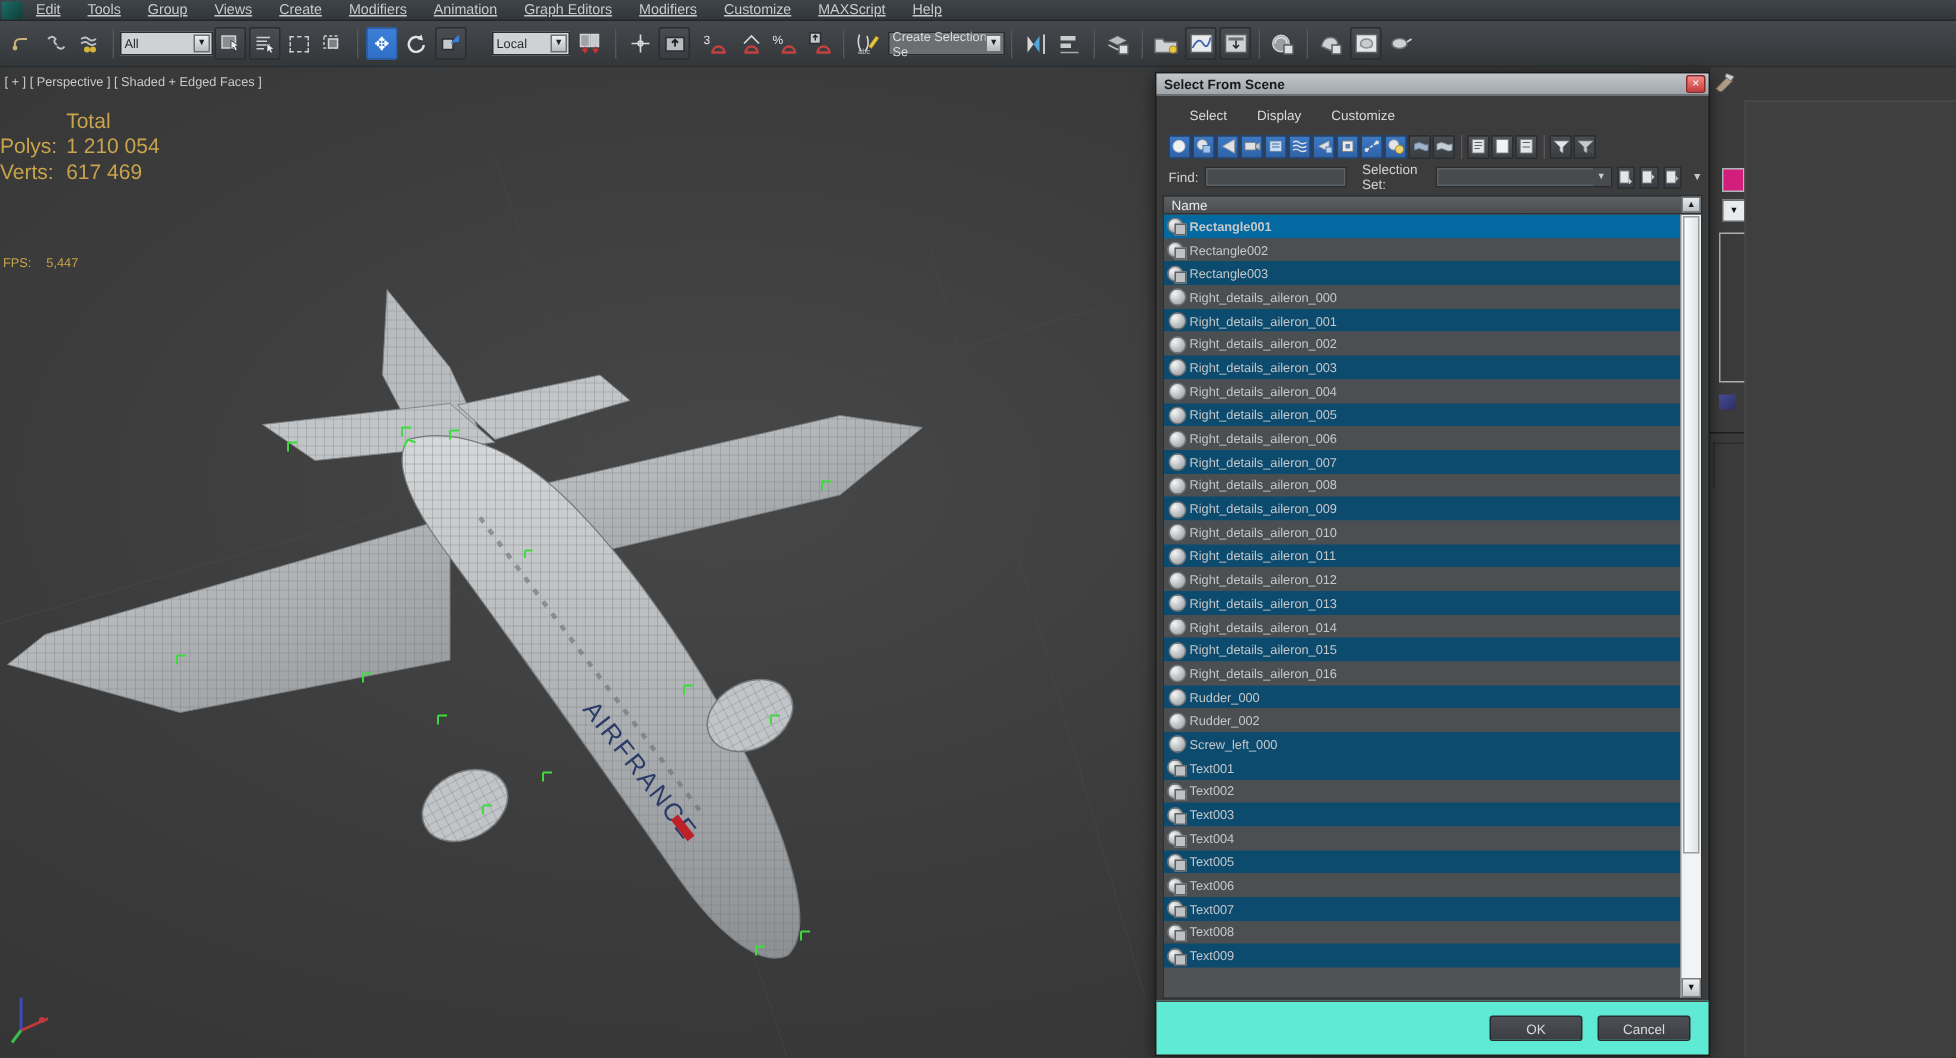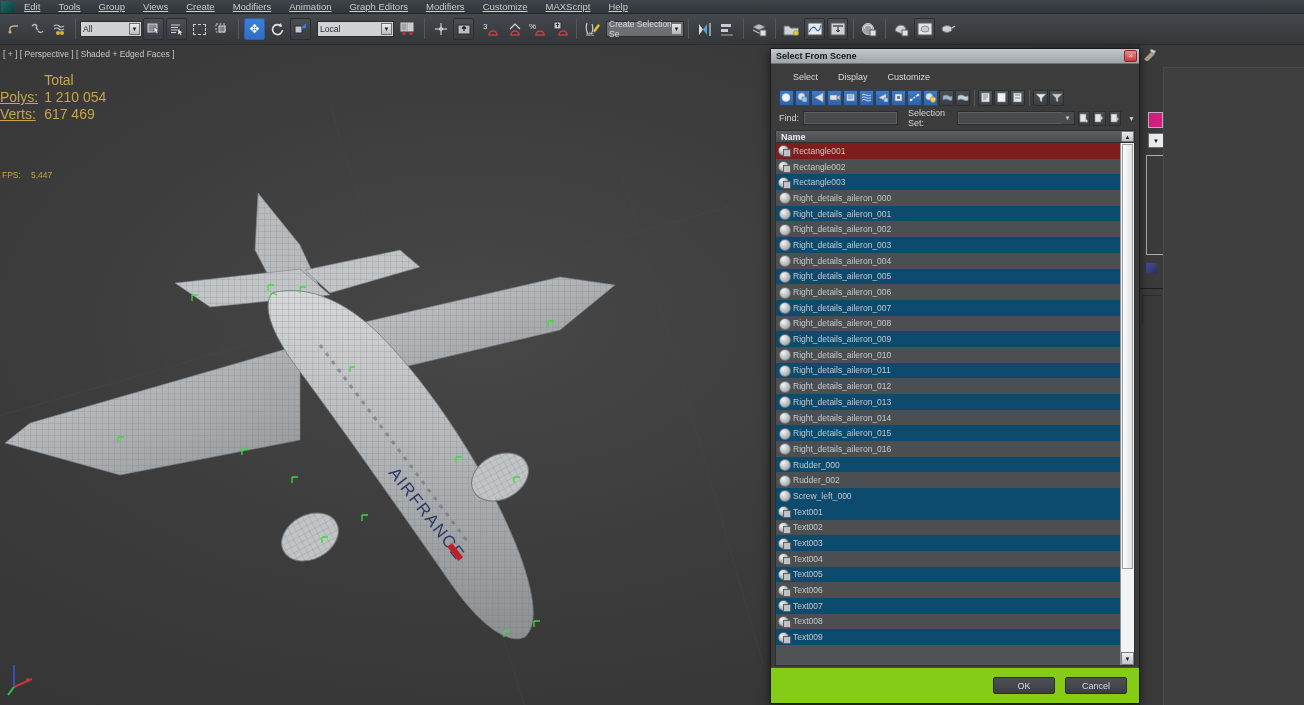--- a/index.html
+++ b/index.html
@@ -67,21 +67,21 @@
     background:radial-gradient(ellipse at 42% 42%, #474747 0%, #3c3c3c 48%, #333 100%);
     overflow:hidden;
   }
   .vp-label {
     position:absolute; left:3px; top:4px; color:#c9c9c9; font-size:8.5px;
     white-space:nowrap;
   }
   .vp-stats { position:absolute; left:0px; top:27px; color:#c8a44a; font-size:8.5px; }
   .vp-stats table { border-collapse:collapse; }
   .vp-stats td { padding:0 6px 1px 0; color:#c8a44a; font-size:14px; white-space:nowrap; }
-  .vp-stats td.lbl { text-align:left; padding-left:0;text-decoration:underline; }
+  .vp-stats td.lbl { text-align:left; padding-left:0; }
   .vp-fps { position:absolute; left:0px; top:123px; color:#c8a44a; font-size:8.5px; }
   .vp-fps td { padding:0 8px 0 0; color:#c8a44a; font-size:8.5px; }
 
   .axis-tripod { position:absolute; left:6px; bottom:8px; width:34px; height:40px; }
 
   
   .gridline { position:absolute; background:#4a4a4a; }
 
   
   .rightpanel {
@@ -169,39 +169,39 @@
   .minibtn {
     width:15px;height:15px;margin-left:3px;
     background:linear-gradient(#4a4e52,#3a3e42); border:1px solid #2b2e31;
     display:flex;align-items:center;justify-content:center;
   }
 
   .hdr-row {
     margin-top:4px; height:13px; background:linear-gradient(#5c6063,#4a4e51);
     border:1px solid #2d3033; display:flex; align-items:center; position:relative;
   }
-  .hdr-row .h { font-size:9px; color:#e8eaeb; font-weight:bold; padding-left:5px; }
+  .hdr-row .h { font-size:9px; color:#e8eaeb; font-weight:normal; padding-left:5px; }
   .hdr-scrollup {
     position:absolute; right:0; top:0; width:13px; height:11px;
     background:linear-gradient(#e8ebed,#bdc0c2); border:1px solid #75797c;
     color:#1c1c1c; font-size:6px; text-align:center; line-height:11px;
   }
 
   .listwrap {
     position:relative; height:523px; border:1px solid #2d3033; border-top:none;
     background:#4f5356; overflow:hidden;
   }
   .list { position:absolute; left:0; top:0; right:14px; bottom:0; overflow:hidden; }
   .row {
     height:15.7px; display:flex; align-items:center; padding-left:2px;
     font-size:8.5px; color:#c6c8c9; white-space:nowrap;
   }
   .row.odd  { background:#0c4a6e;text-align:center; }
   .row.even { background:#4b4f52; }
-  .row.sel  { background:#7f1d1d; }
+  .row.sel  { background:#0369a1;font-weight:bold; }
   .row .nm { padding-left:4px; }
 
   .ic-geo, .ic-shape { width:11px; height:11px; flex:0 0 11px; position:relative; }
   .ic-geo::before {
     content:""; position:absolute; left:1px; top:0px; width:10px; height:10px;
     border-radius:50%;
     background:radial-gradient(circle at 32% 28%, #f4f5f6 0%, #c9ccce 42%, #8e9294 100%);
     border:1px solid #6f7376;
   }
   .ic-shape::before {
@@ -240,21 +240,21 @@
     text-align:center; line-height:11px; font-size:6px; color:#151515;
   }
   .hs-right { position:absolute; right:0; top:0; }
   .hs-thumb {
     position:absolute; left:14px; right:28px; top:0px; height:11px;
     background:linear-gradient(180deg,#fdfdfd,#e2e5e7); border:1px solid #9a9ea1;
   }
 
   .dlg-footer {
     position:absolute; left:0; right:0; bottom:0; height:36px;
-    background:#84cc16; border-top:1px solid #4a4a4a;
+    background:#5eead4; border-top:1px solid #4a4a4a;
     display:flex; align-items:center; justify-content:flex-end; padding-right:12px; gap:10px;
   }
   .dbtn {
     width:62px; height:17px;
     background:linear-gradient(#4c5054,#3b3f43);
     border:1px solid #2a2d30; border-radius:2px;
     color:#d9dbdc; font-size:9px; text-align:center; line-height:16px;
   }
 </style>
 </head>
@@ -340,21 +340,21 @@
           <path d="M11 1 l1 4 l-4 -1z" fill="#e0e2e3"></path>
         </svg>
     </div>
     <div class="tbtn">
       <svg width="14" height="13" viewBox="0 0 14 13">
           <rect x="1" y="3" width="7" height="7" fill="#c6c9cb" stroke="#2a2d30"></rect>
           <path d="M7 6 l5-5" stroke="#3a7fd8" stroke-width="1.4"></path>
           <path d="M12 1 l0 4 l-4 0z" fill="#3a7fd8"></path>
         </svg>
     </div>
-    <div class="tcombo" style="width:77px; margin-left:5px;">
+    <div class="tcombo" style="width:52px; margin-left:16px;">
       <span>Local</span>
       <span class="arr">▼</span>
     </div>
     <div class="tbtn nobd" style="margin-left:4px">
       <svg width="17" height="15" viewBox="0 0 17 15">
           <rect x="1" y="1" width="6" height="8" fill="#9fa3a6" stroke="#d0d2d4"></rect>
           <rect x="8" y="1" width="5" height="8" fill="#c8cbcd" stroke="#d0d2d4"></rect>
           <path d="M4 9 l0 4 M2.6 11 l1.4 2 l1.4-2z" stroke="#d03030" fill="#d03030" stroke-width="1"></path>
           <path d="M11 9 l0 4 M9.6 11 l1.4 2 l1.4-2z" stroke="#d03030" fill="#d03030" stroke-width="1"></path>
         </svg>

